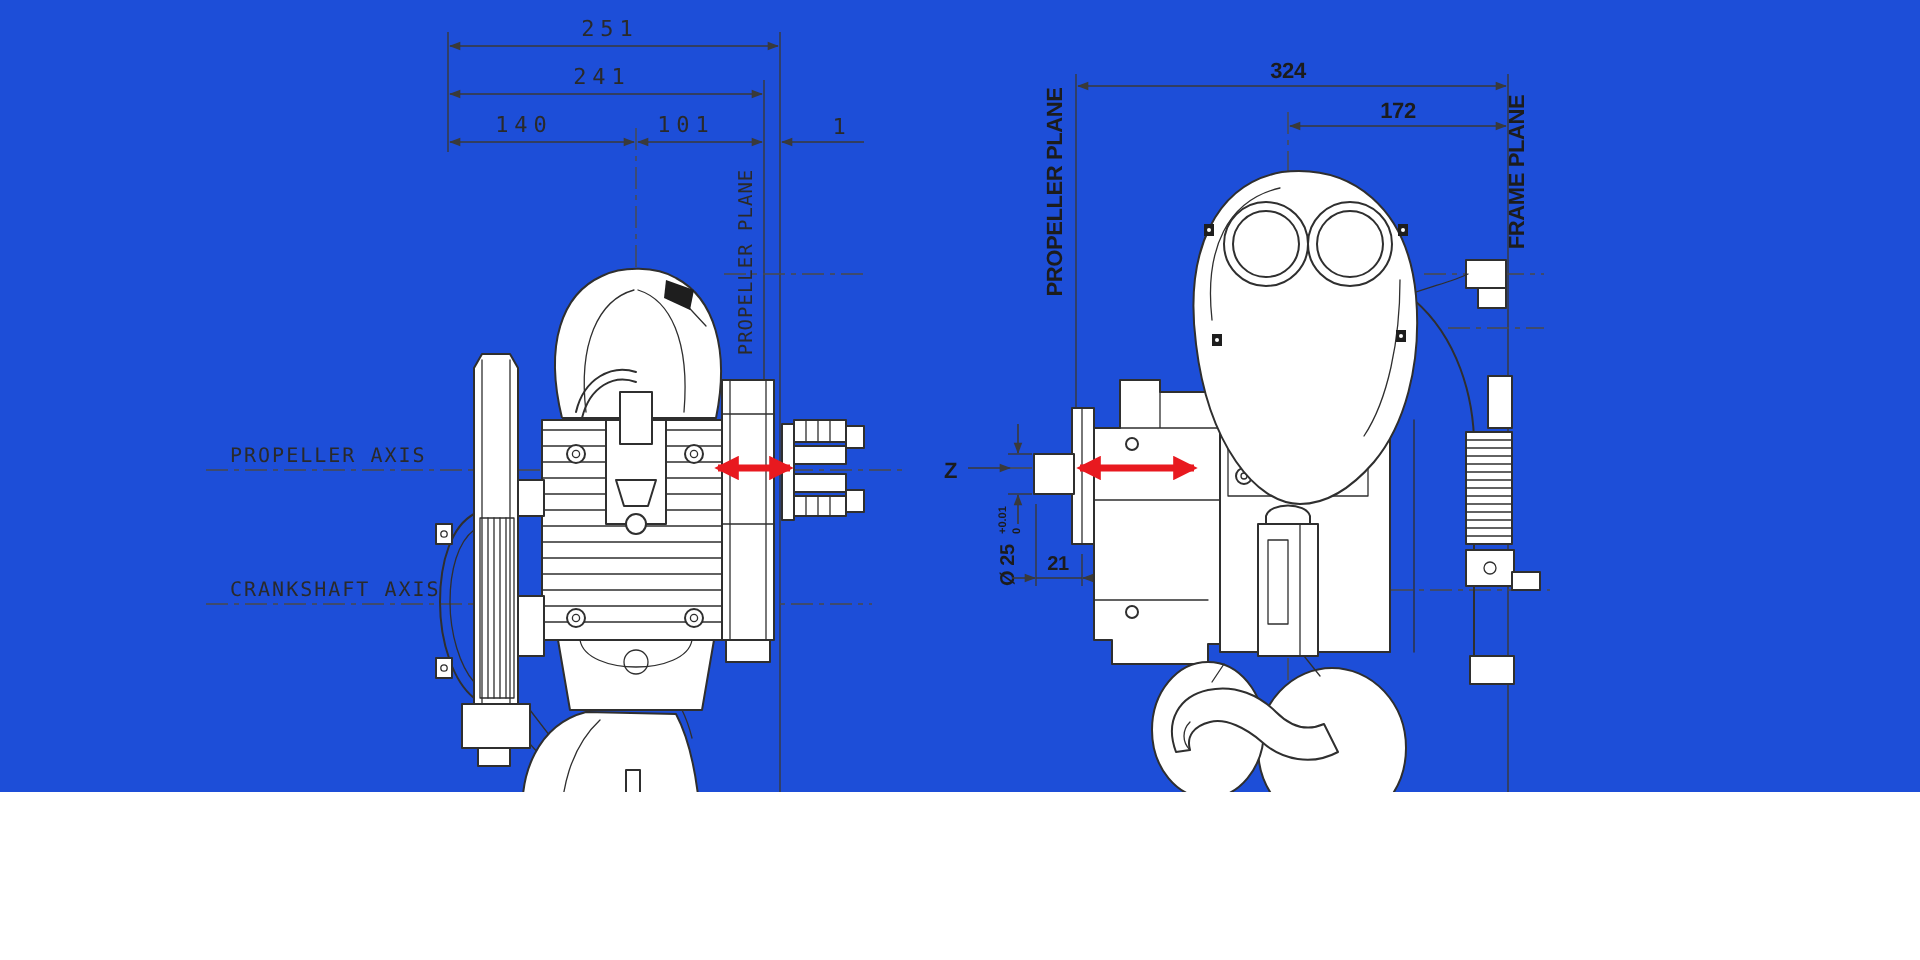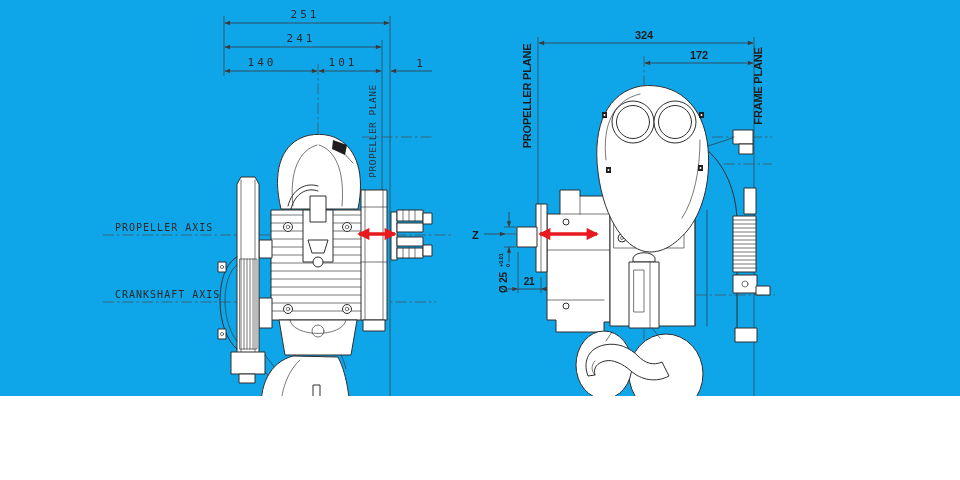--- a/index.html
+++ b/index.html
@@ -1,16 +1,16 @@
 <!DOCTYPE html>
 <html><head>
 <meta charset="utf-8">
 <style>
   html,body{margin:0;padding:0;background:#ffffff;}
-  .stage{position:relative;width:960px;height:396px;background:#0ea5e9;overflow:hidden;
+  .stage{position:relative;width:960px;height:396px;background:#1d4ed8;overflow:hidden;
          font-family:"DejaVu Sans Mono",monospace;}
   svg{display:block;}
   
   .ln   {fill:none;stroke:#2f2f2f;stroke-width:1;stroke-linecap:round;stroke-linejoin:round;}
   .lnw  {fill:#ffffff;stroke:#2f2f2f;stroke-width:1;stroke-linejoin:round;}
   .thin {stroke-width:.65;}
   .blk  {fill:#1e1e1e;stroke:none;}
   .cl   {fill:none;stroke:#4a4a4a;stroke-width:.7;stroke-dasharray:11 3 2.5 3;}
   .dim  {fill:none;stroke:#3a3a3a;stroke-width:.8;}
   .ext  {fill:none;stroke:#3a3a3a;stroke-width:.7;}

